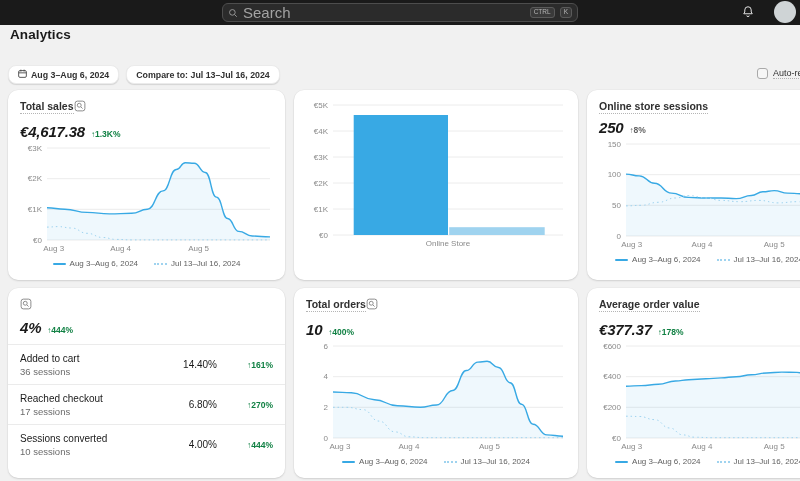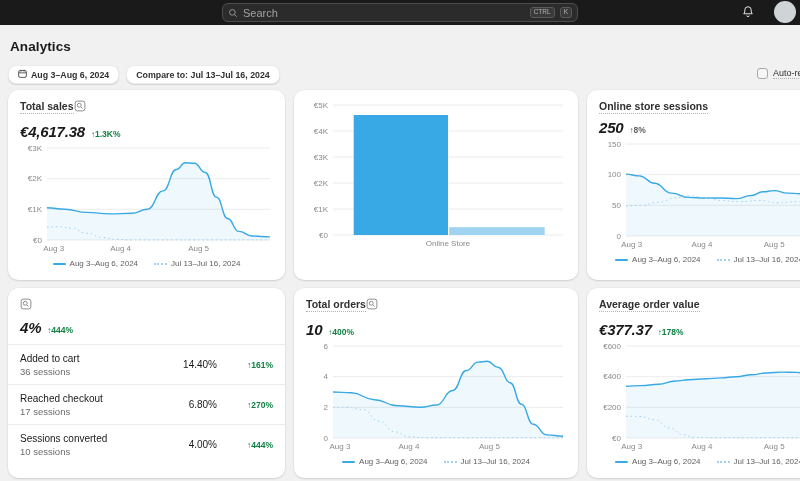--- a/index.html
+++ b/index.html
@@ -4,28 +4,28 @@
 <style>
   * { box-sizing: border-box; margin: 0; padding: 0; }
   html, body { width: 800px; height: 481px; overflow: hidden; }
   body { font-family: "Liberation Sans", sans-serif; background: #f1f1f1; color: #1a1a1a; position: relative; }
 
   
   .topbar { position: relative; height: 25px; background: #1a1a1a; }
   .searchbox { position: absolute; left: 222px; top: 3px; width: 356px; height: 19px;
     background: #2b2b2b; border: 1px solid #4d4d4d; border-radius: 6px;
     display: flex; align-items: center; padding: 0 5px; gap: 5px; }
-  .searchbox .ph { color: #a3a3a3; font-size: 11px; flex: 1; }
+  .searchbox .ph { color: #a3a3a3; font-size: 15px; flex: 1; }
   .kbd { border: 1px solid #5a5a5a; background: #3a3a3a; color: #b5b5b5; font-size: 6.5px;
     border-radius: 3px; padding: 1px 3px; line-height: 1; }
   .bell { position: absolute; right: 44px; top: 5px; width: 16px; height: 16px; background: none; border: none; cursor: pointer; }
   .avatar { position: absolute; right: 4px; top: 1px; width: 22px; height: 22px; border-radius: 50%; background: #cfd4d6; border: none; cursor: pointer; }
 
   
-  .page-title { position: absolute; left: 10px; top: 39px; font-size: 13.5px; font-weight: 700; color: #1a1a1a; letter-spacing: .1px; }
+  .page-title { position: absolute; left: 10px; top: 27px; font-size: 13.5px; font-weight: 700; color: #1a1a1a; letter-spacing: .1px; }
   .pills { position: absolute; left: 8px; top: 65px; display: flex; gap: 7px; }
   .pill { display: flex; align-items: center; gap: 4px; background: #fff; border: 1px solid #ebebeb;
     border-radius: 8px; padding: 3px 9px; font-size: 8.8px; font-weight: 600; color: #303030;
     box-shadow: 0 1px 1px rgba(0,0,0,.12); cursor: pointer; white-space: nowrap; font-family: inherit; }
   .autorefresh { position: absolute; left: 757px; top: 68px; display: flex; align-items: center; gap: 5px; white-space: nowrap; }
   .autorefresh .cb { width: 11px; height: 11px; border: 1px solid #a9a9a9; border-radius: 3px; background: #f6f6f6; cursor: pointer; }
   .autorefresh .lbl { font-size: 9px; color: #303030; border-bottom: 1px dotted #b0b0b0; }
 
   
   .grid { position: absolute; left: 8px; top: 90px; display: grid;

